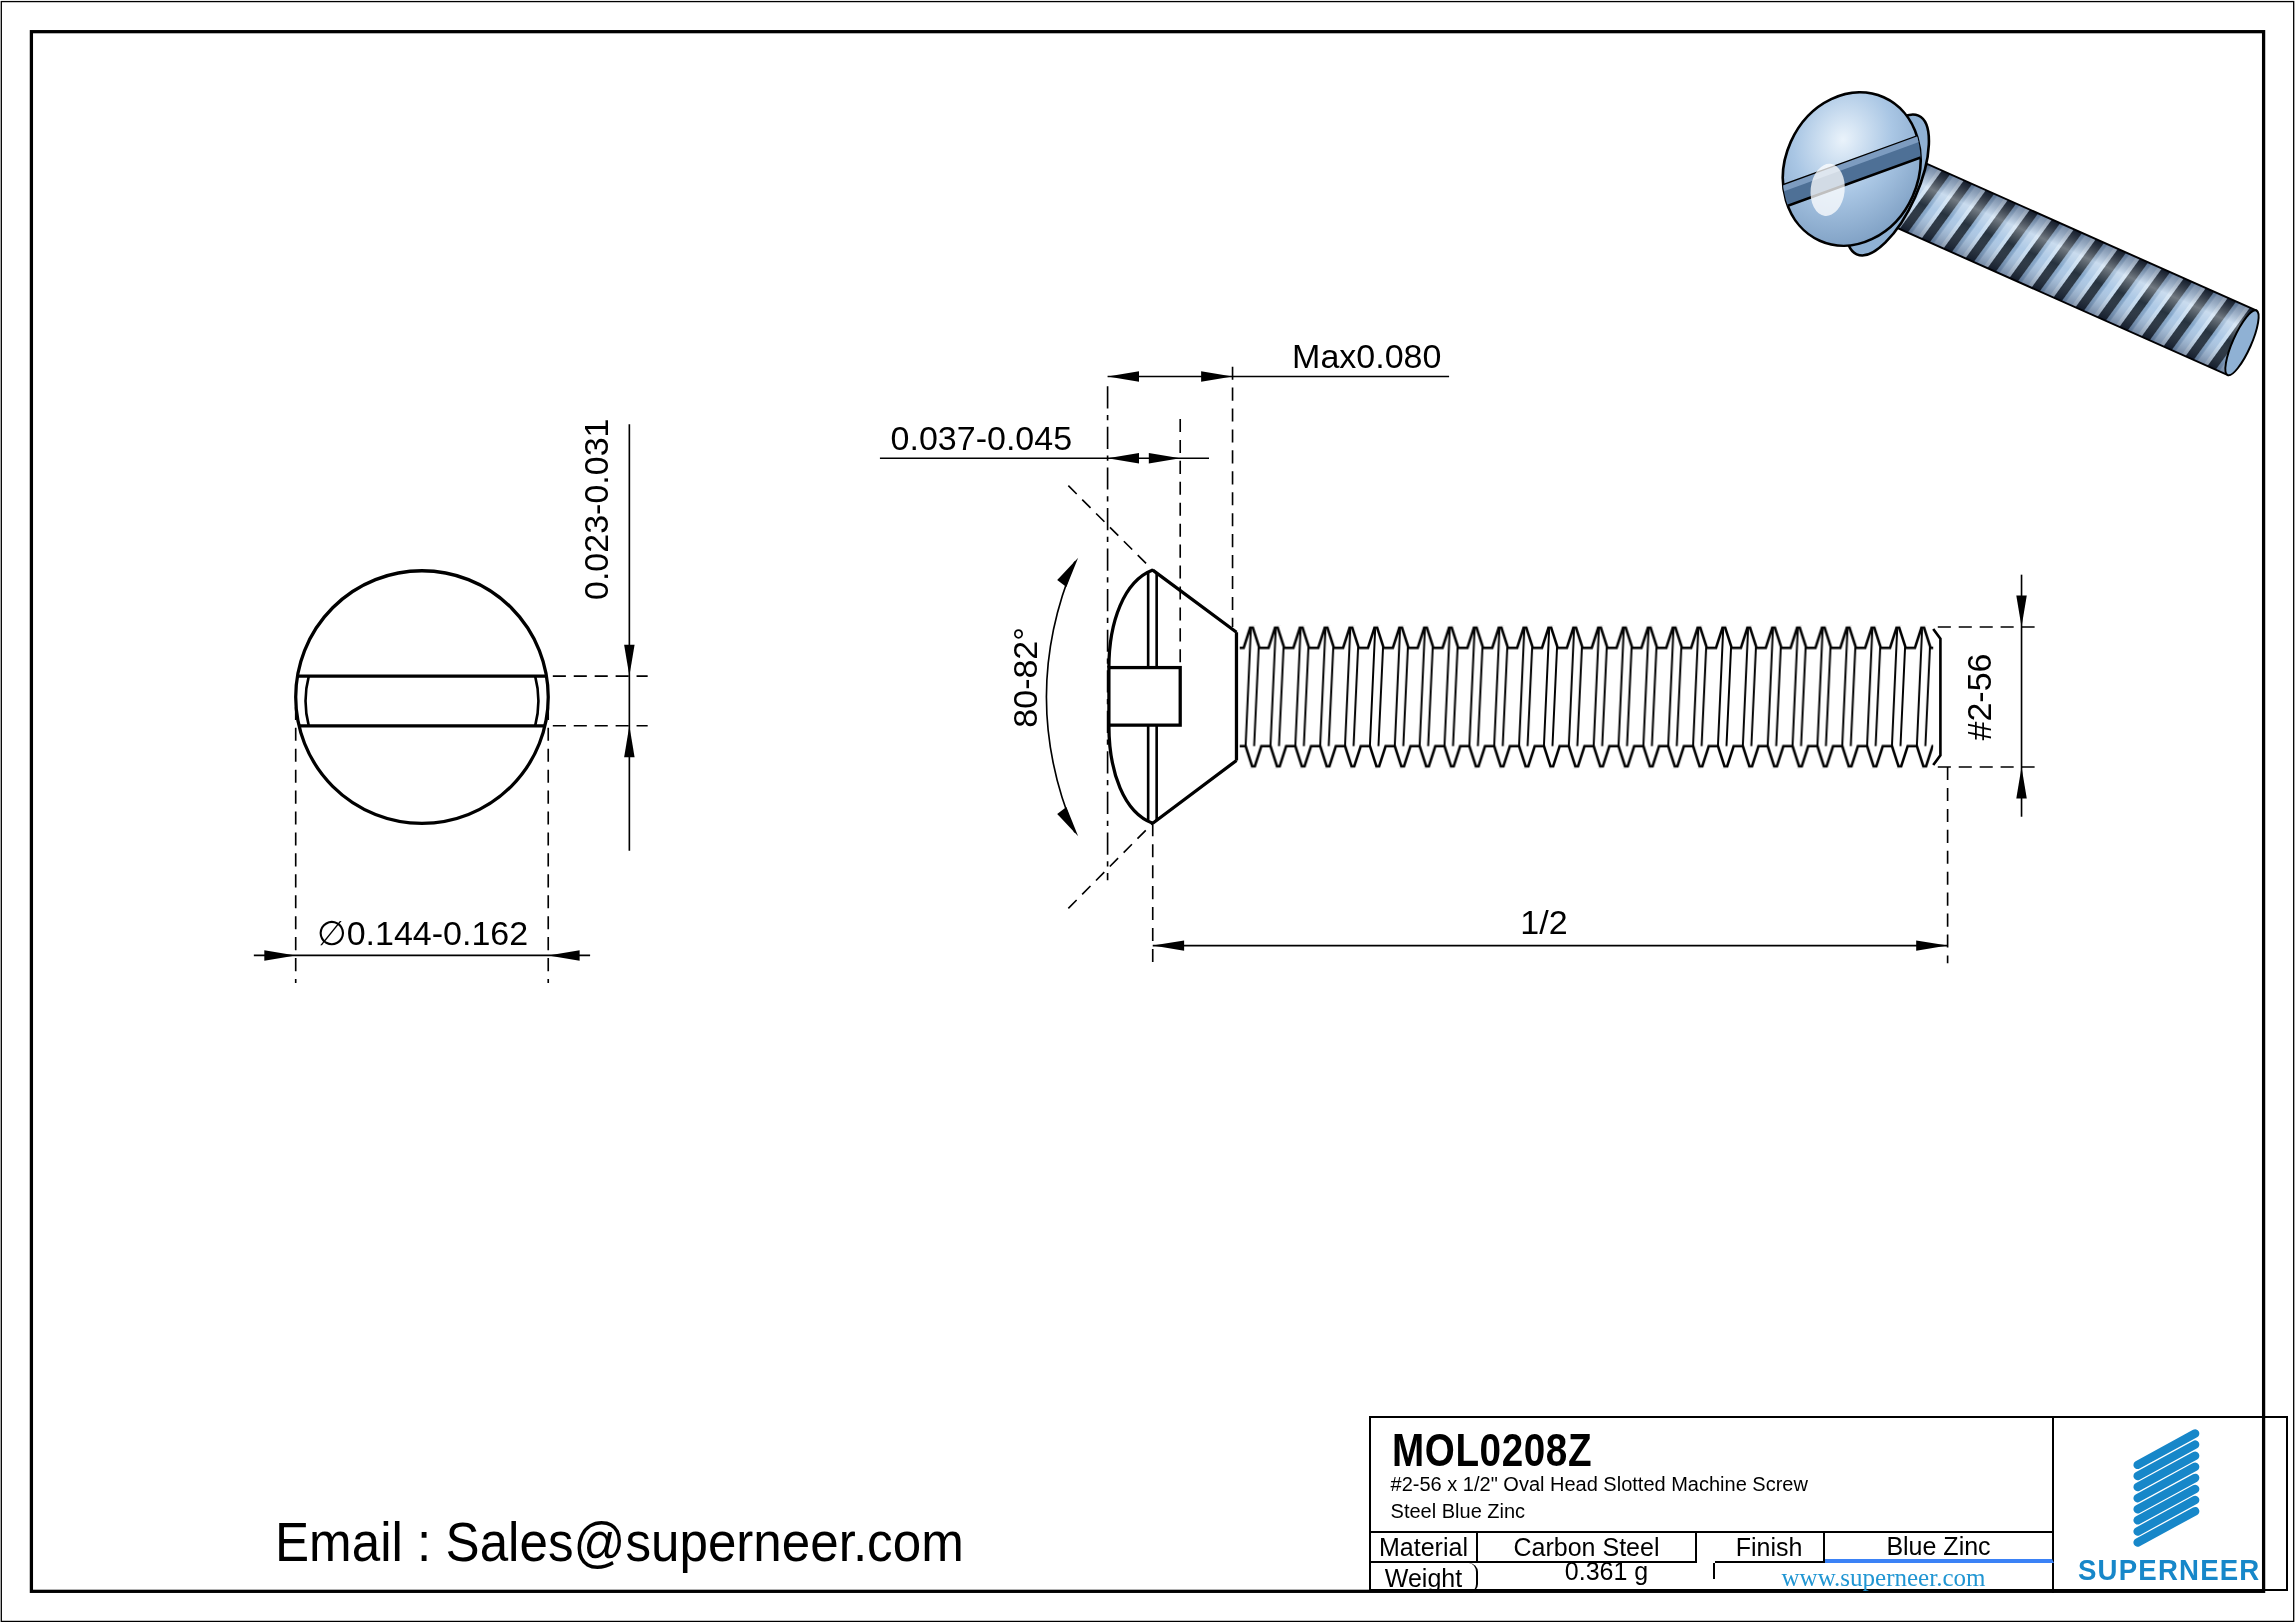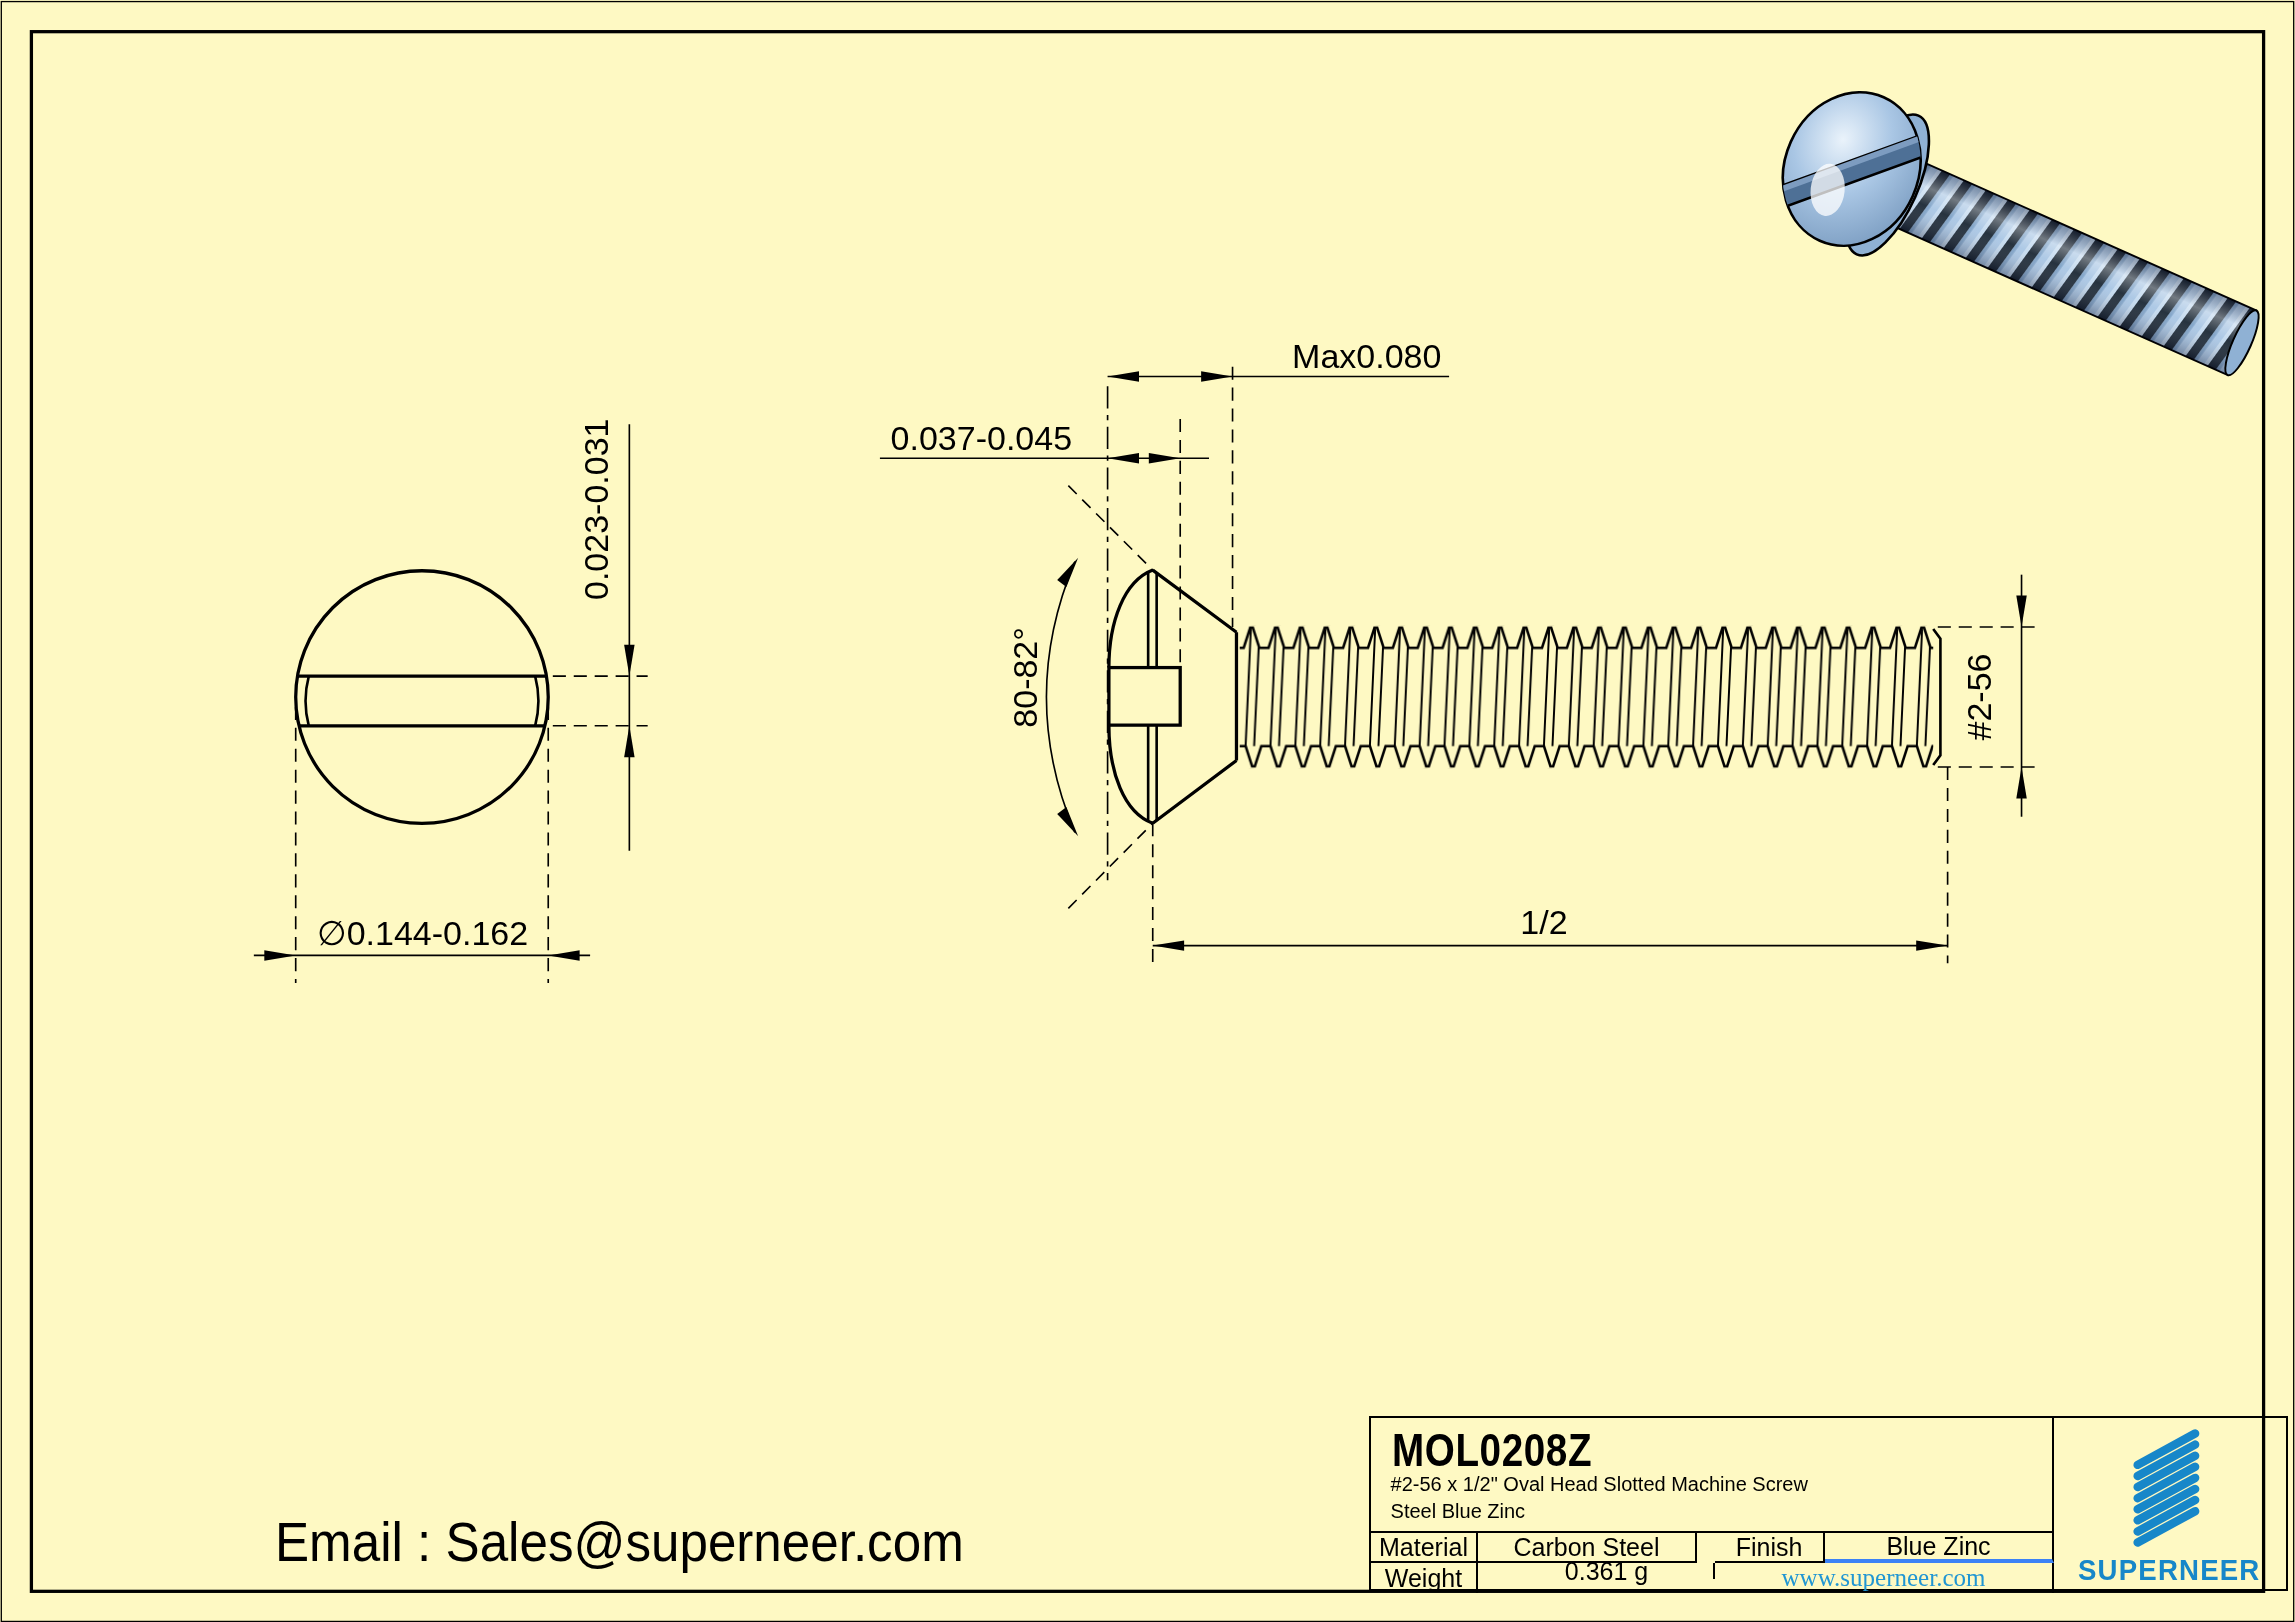--- a/index.html
+++ b/index.html
@@ -1,16 +1,16 @@
 <!DOCTYPE html>
 <html style="font-size:10.5px"><head>
 <meta charset="utf-8">
 <style>
   html,body{margin:0;padding:0;background:#888;}
-  .canvas{position:relative;width:2295px;height:1623px;background:#fef9c3;
+  .canvas{position:relative;width:2295px;height:1623px;background:#ffffff;
           font-family:"Liberation Sans",sans-serif;color:#000;overflow:hidden;}
   svg.draw{position:absolute;left:0;top:0;}
   .abs{position:absolute;}
   .email{font-size:55px;transform:scaleX(.93);transform-origin:left center;white-space:nowrap;}
   .tb{position:absolute;left:1345px;top:1416px;width:919px;height:175px;
       border:2.6px solid #000;box-sizing:border-box;margin-left:24px;}
   .tb .cell{position:absolute;box-sizing:border-box;display:flex;align-items:center;justify-content:center;}
   .partno{font-size:46px;font-weight:bold;transform:scaleX(.84);transform-origin:left center;white-space:nowrap;letter-spacing:0.7px;}
   .desc{font-size:20px;white-space:nowrap;}
   .tbl-label{font-size:25px;}
@@ -150,21 +150,21 @@
       <div class="abs partno" style="left:21px;top:5.2px;">MOL0208Z</div>
       <div class="abs desc" style="left:19.6px;top:55px;">#2-56 x 1/2" Oval Head Slotted Machine Screw</div>
       <div class="abs desc" style="left:19.6px;top:82px;">Steel Blue Zinc</div>
     </div>
 
     <div class="cell tbl-label" style="left:0;top:115px;width:107px;height:30px;border-right:2px solid #000;border-bottom:2px solid #000;">Material</div>
     <div class="cell tbl-label" style="left:107px;top:115px;width:219px;height:30px;border-right:2px solid #000;border-bottom:2px solid #000;">Carbon Steel</div>
     <div class="cell tbl-label" style="left:344px;top:115px;width:110px;height:30px;border-right:2px solid #000;border-bottom:2px solid #000;">Finish</div>
     <div class="cell tbl-label" style="left:454px;top:115px;width:229px;height:30px;border-right:2.6px solid #000;border-bottom:4px solid #3b82f6;">Blue Zinc</div>
 
-    <div class="cell tbl-label" style="left:0;top:145px;width:107px;height:30px;border-right:2px solid #000;">Weight</div>
+    <div class="cell tbl-label" style="left:0;top:145px;width:107px;height:30px;border-right:2px solid #000;border-radius:9px;">Weight</div>
     <div class="cell tbl-label" style="left:107px;top:145px;width:237px;height:16px;border-right:2px solid #000;padding-left:22px;">0.361 g</div>
     <div class="cell weblink" style="left:344px;top:145px;width:339px;height:30px;border-right:2.6px solid #000;color:#2196d3;">www.superneer.com</div>
 
     <div class="cell" style="left:683px;top:0;width:230px;height:178px;flex-direction:column;justify-content:center;">
       <svg width="230" height="124" viewBox="0 0 352 190">
         <g stroke="#1787c9" stroke-width="13" stroke-linecap="round">
           <line x1="128" y1="58" x2="216" y2="10"></line>
           <line x1="128" y1="75" x2="216" y2="27"></line>
           <line x1="128" y1="92" x2="216" y2="44"></line>
           <line x1="128" y1="109" x2="216" y2="61"></line>

